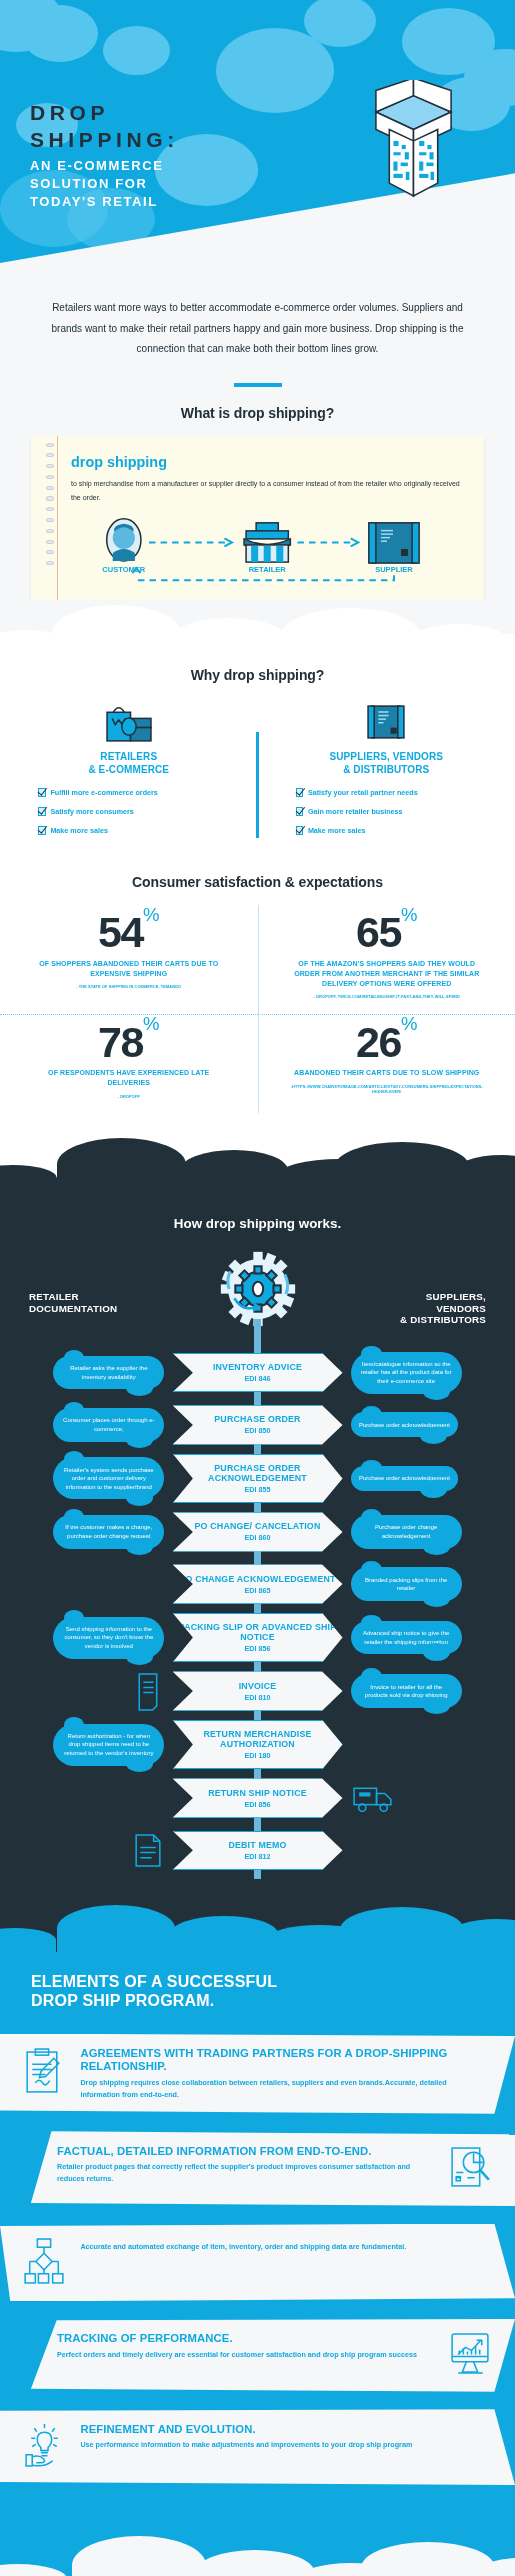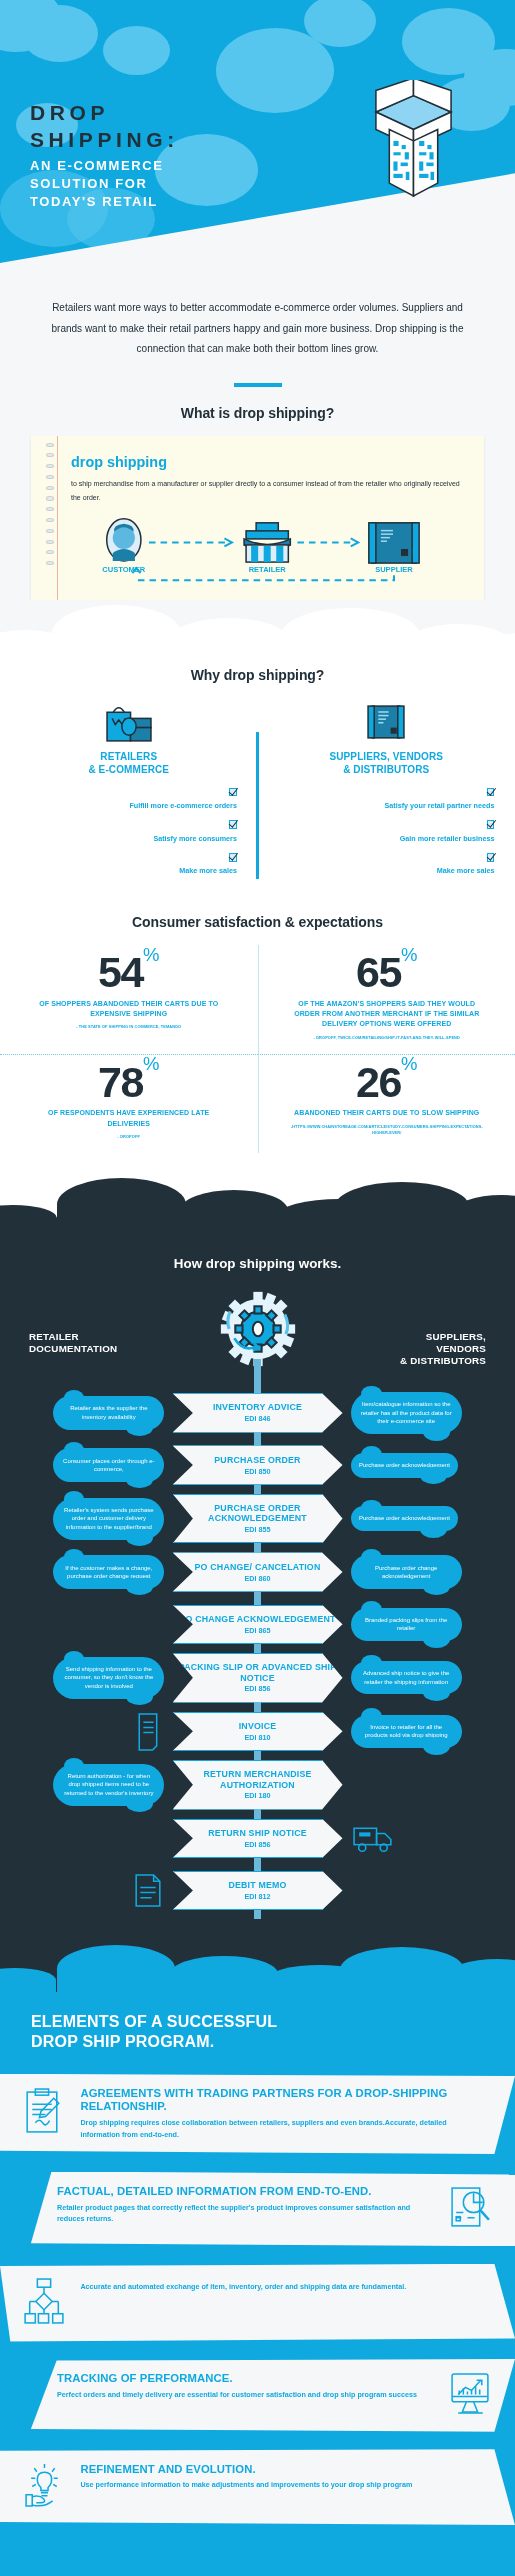--- a/index.html
+++ b/index.html
@@ -156,21 +156,20 @@
     line-height: 1.28;
     margin: 8.2px 0 11.3px 0;
     letter-spacing: 0.1px;
   }
   .checks { text-align: left; padding-left: 17.5px; }
   .check-item {
     display: flex;
     align-items: flex-end;
     gap: 4.6px;
     margin-bottom: 10.3px;
-    flex-direction: column;
   }
   .cbox {
     flex: none;
     width: 7.7px; height: 8.8px;
     border: 1px solid #0fa9e0;
     background: #d8eefb;
     position: relative;
   }
   .cbox::after {
     content: "";

